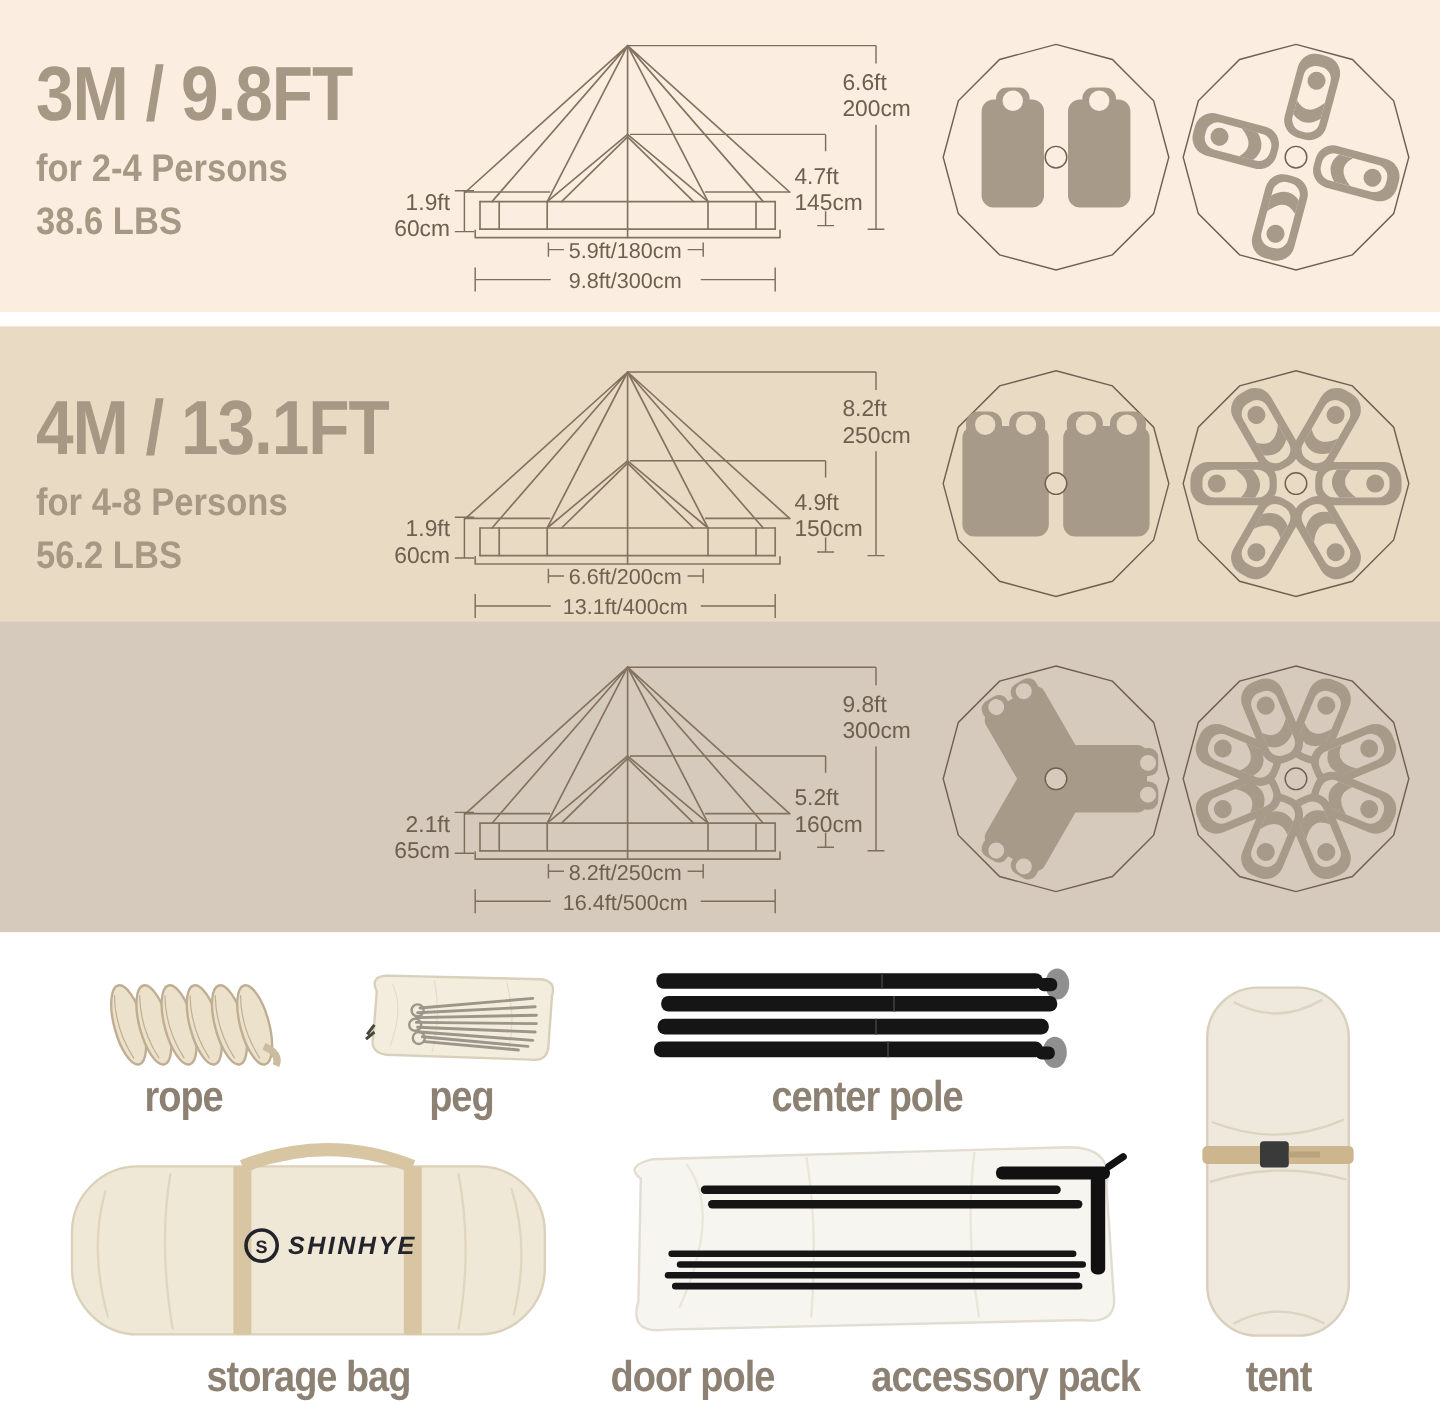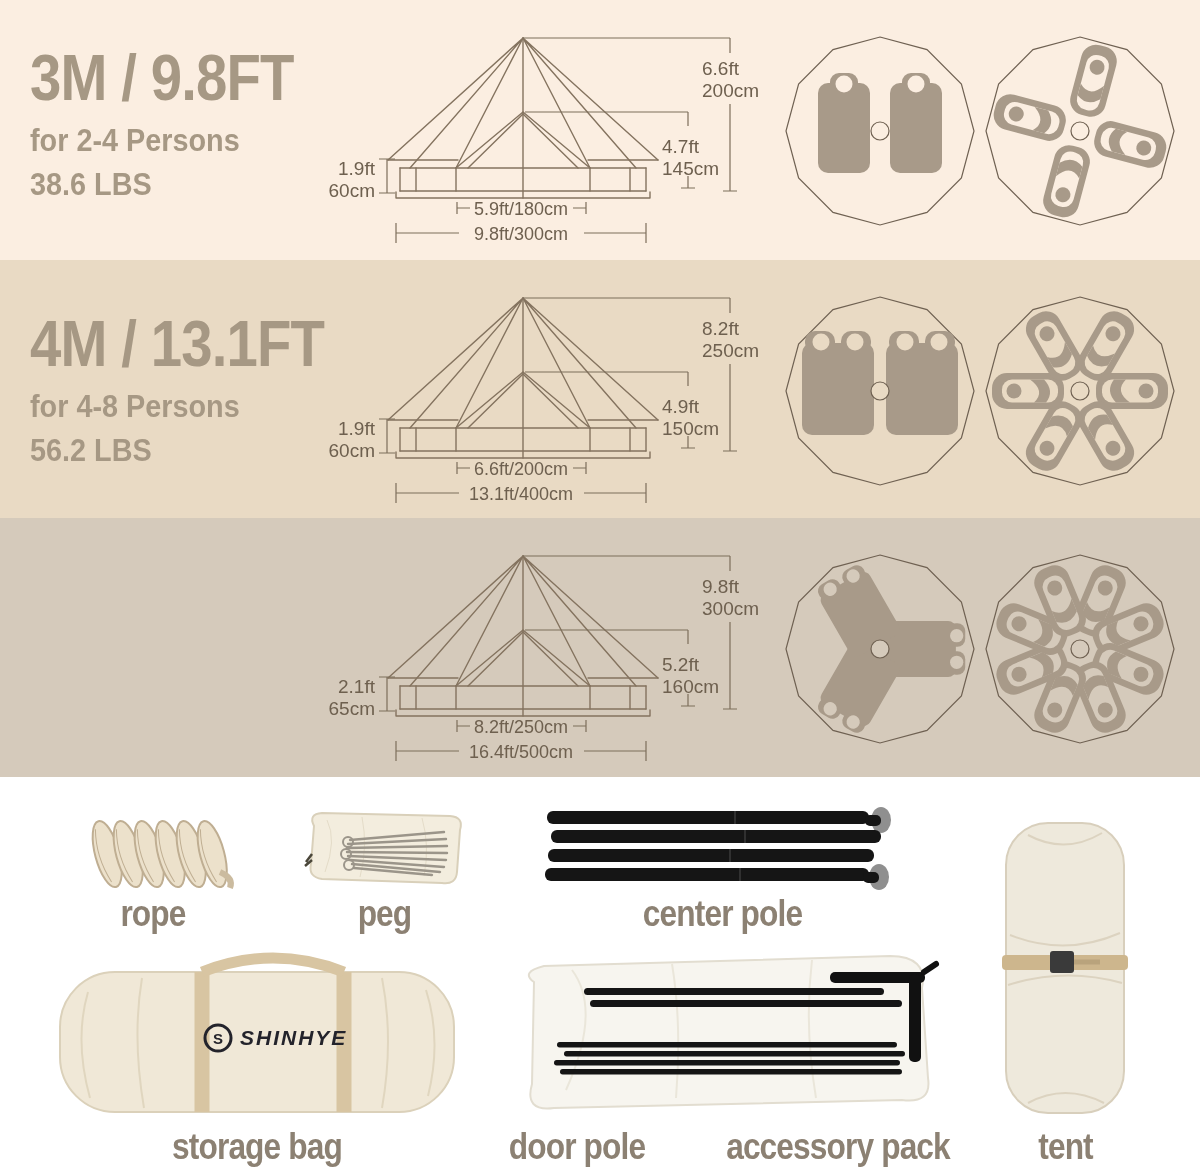--- a/index.html
+++ b/index.html
@@ -1,20 +1,20 @@
 <!DOCTYPE html>
 <html><head>
 <meta charset="utf-8">
 <style>
   html,body{margin:0;padding:0;background:#fff;}
   .canvas{position:relative;width:1200px;height:1172px;overflow:hidden;
           font-family:"Liberation Sans",sans-serif;background:#fff;}
   .band{position:absolute;left:0;width:1200px;}
   .s1{top:0;height:260px;background:#fbeee1;--bg:#fbeee1;}
-  .s2{top:260px;height:258px;background:#e9dac4;--bg:#e9dac4;}
+  .s2{top:272px;height:258px;background:#e9dac4;--bg:#e9dac4;}
   .s3{top:518px;height:259px;background:#d5cabb;--bg:#d5cabb;}
   .bottom{position:absolute;top:777px;left:0;width:1200px;height:395px;background:#ffffff;}
   .titleblock{position:absolute;left:30px;top:46px;color:#a69884;}
   .big-title{font-size:64px;font-weight:bold;line-height:1.0;letter-spacing:-1px;
              transform:scaleX(.88);transform-origin:left top;white-space:nowrap;}
   .persons{margin-top:12px;font-size:32px;font-weight:bold;transform:scaleX(.9);
            transform-origin:left top;white-space:nowrap;}
   .weight{margin-top:7px;font-size:32px;font-weight:bold;transform:scaleX(.9);
           transform-origin:left top;white-space:nowrap;}
   svg{position:absolute;display:block;}

